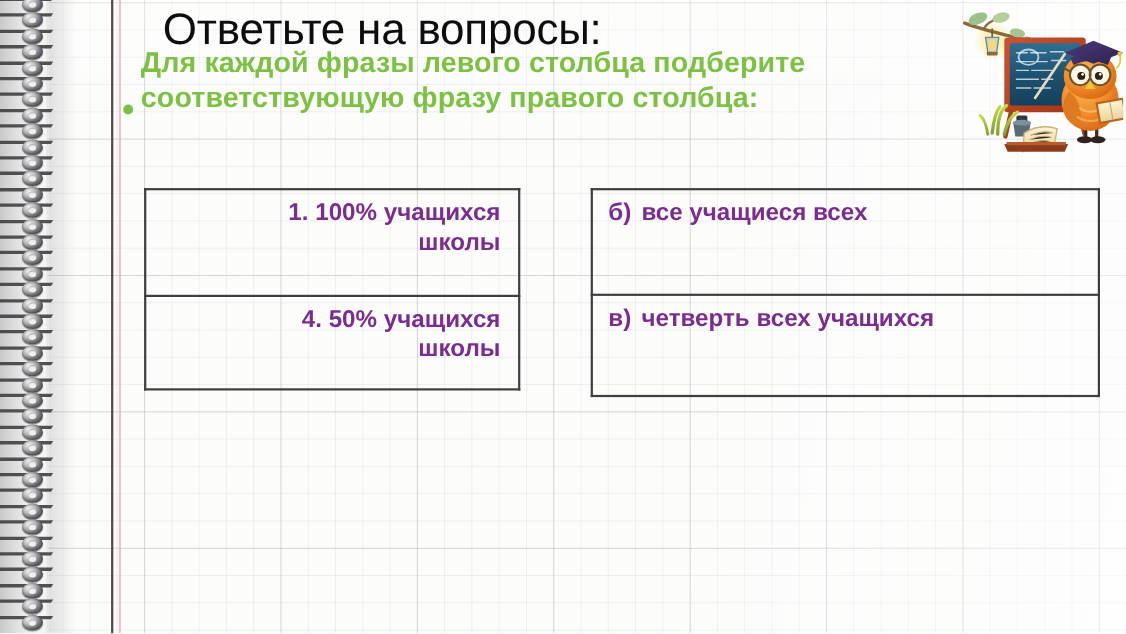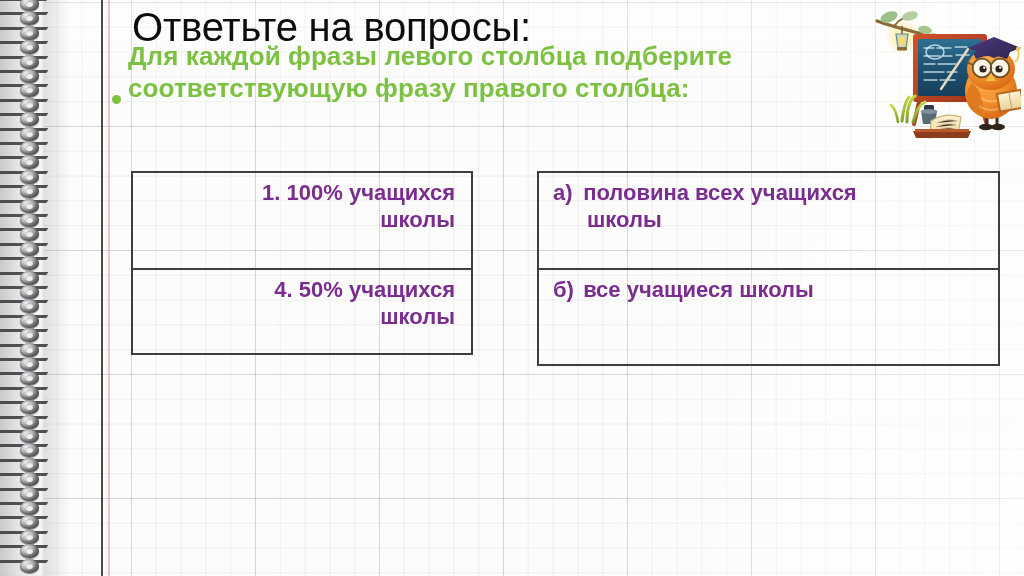--- a/index.html
+++ b/index.html
@@ -111,21 +111,21 @@
 
   
   .content {
     position: absolute;
     left: 0; top: 0;
     width: 1024px; height: 576px;
   }
 
   .slide-title {
     position: absolute;
-    left: 132px;
+    left: 148px;
     top: 4px;
     font-size: 40px;
     line-height: 46px;
     font-weight: 400;
     color: #0d0d0d;
     letter-spacing: -0.2px;
     white-space: nowrap;
   }
 
   .bullet-block {
@@ -405,30 +405,29 @@
             <span>4. 50% учащихся</span><br>
             <span>школы</span>
           </td>
         </tr>
       </tbody>
     </table>
 
     <table class="match-table" id="table-right">
       <tbody>
         <tr>
-          <td class="r1">
-            <span class="lbl">а)</span>
-            <span>половина всех учащихся</span>
-            <span class="cell-indent">школы</span>
+          <td class="r2">
+            <span class="lbl">б)</span>
+            <span>все учащиеся всех</span>
           </td>
         </tr>
         <tr>
-          <td class="r2">
-            <span class="lbl">б)</span>
-            <span>все учащиеся школы</span>
+          <td class="r3">
+            <span class="lbl">в)</span>
+            <span>четверть всех учащихся</span>
           </td>
         </tr>
       </tbody>
     </table>
 
     <div class="clipart">
       <svg width="152" height="140" viewBox="0 0 152 140" xmlns="http://www.w3.org/2000/svg">
         <defs>
           <radialGradient id="lampGlow" cx="50%" cy="50%" r="50%">
             <stop offset="0%" stop-color="#fff6c8" stop-opacity="0.95"></stop>

